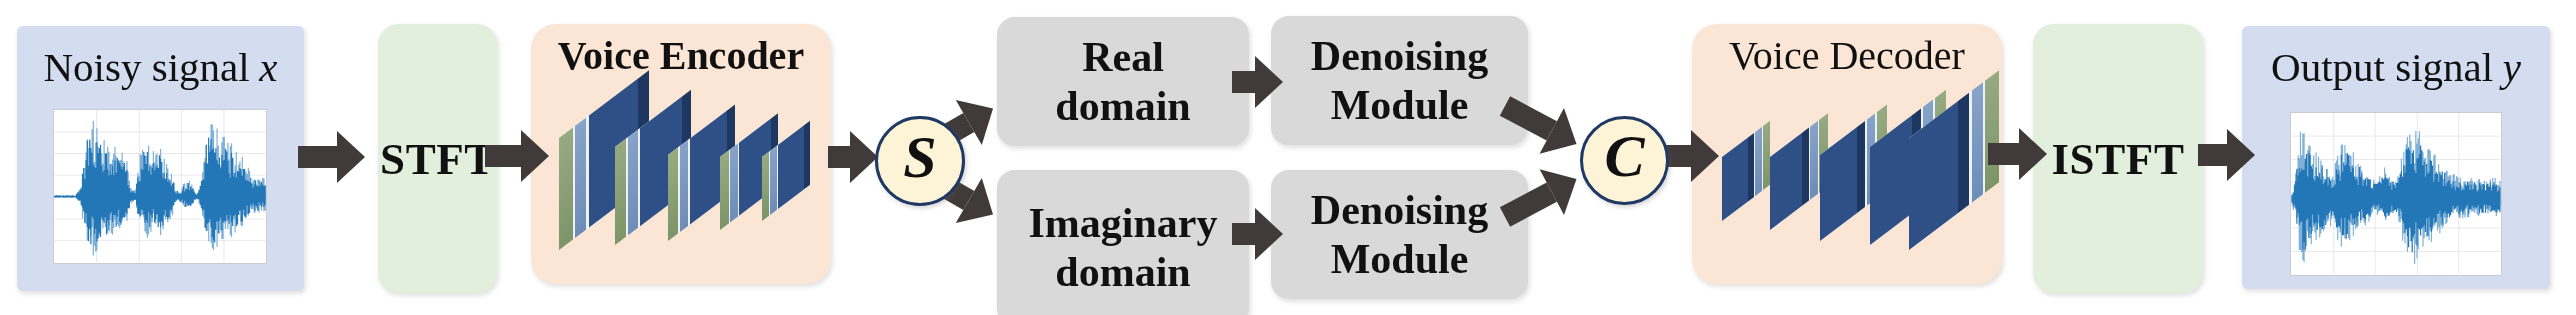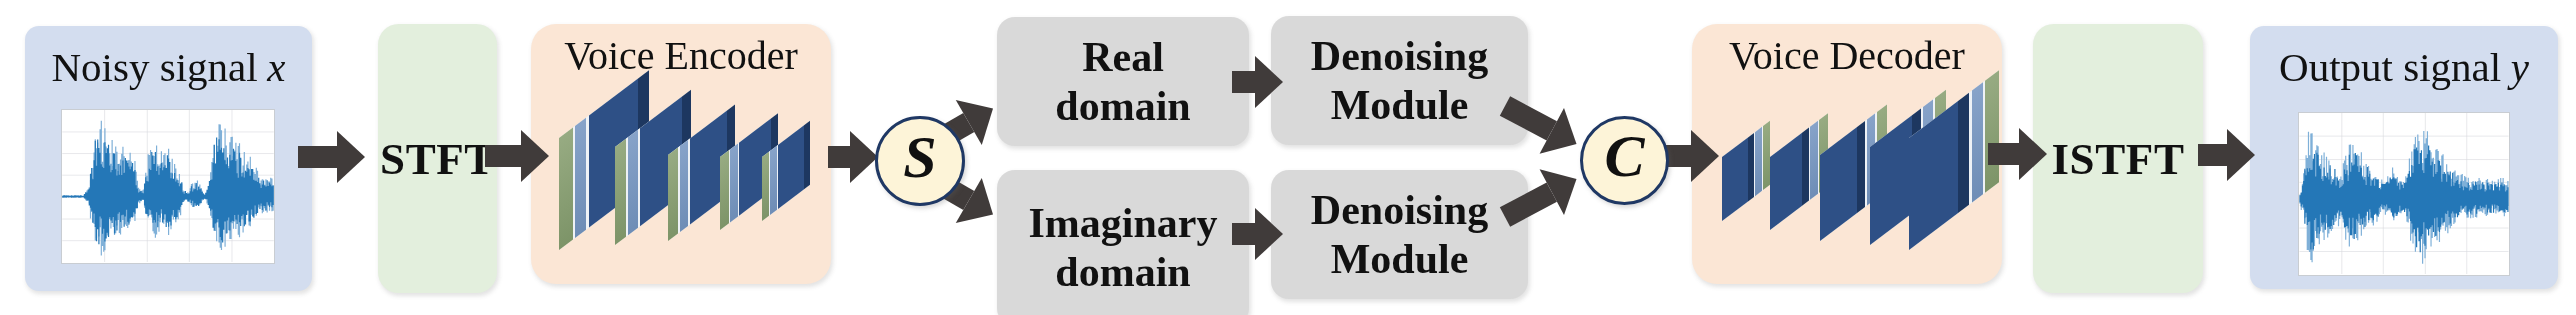--- a/index.html
+++ b/index.html
@@ -1,19 +1,19 @@
 <!DOCTYPE html>
 <html style="font-size:9.6px"><head>
 <meta charset="utf-8">
 <style>
   html,body{margin:0;padding:0;background:#ffffff;}
   .canvas{position:relative;width:2576px;height:316px;background:#ffffff;overflow:hidden;
           font-family:"Liberation Serif","DejaVu Serif",serif;color:#111;}
   .box{position:absolute;z-index:1;box-shadow:1.8px 2.4px 4.2px rgba(100,100,100,0.18);}
-  .blue-box{background:#d3ddef;border-radius:14px;margin-left:8px;}
+  .blue-box{background:#d3ddef;border-radius:6px;}
   .green-box{background:#e3efdd;border-radius:20.5px;display:flex;align-items:center;justify-content:center;}
   .peach-box{background:#fbe6d5;border-radius:25px;}
   .gray-box{background:#d9d9d9;border-radius:18px;display:flex;flex-direction:column;align-items:center;justify-content:center;}
   .signal-title{height:81px;display:flex;align-items:center;justify-content:center;font-size:41px;white-space:pre;}
   .enc-title{height:63px;display:flex;align-items:center;justify-content:center;font-size:40px;}
   .var{font-style:italic;margin-left:9.6px;}
   .op-label{font-weight:bold;font-size:45px;letter-spacing:0.6px;}
   .gray-label{font-weight:bold;font-size:42px;line-height:49px;text-align:center;}
   .circle{position:absolute;z-index:3;width:90px;height:90px;border-radius:50%;background:#fdf4d8;
           border:3.6px solid #1f3864;box-sizing:border-box;display:flex;align-items:center;justify-content:center;
@@ -54,21 +54,21 @@
 
   <div class="box green-box" style="left:378px;top:24px;width:119px;height:269px;">
     <span class="op-label">STFT</span>
   </div>
 
   <div class="arrow" style="left:485px;top:130px;width:64px;">
       <div class="shaft"></div>
       <div class="head"></div>
     </div>
 
-  <div class="box peach-box" style="left:531px;top:23.5px;width:300px;height:260px;">
+  <div class="box peach-box" style="left:531px;top:23.5px;width:300px;height:260px;font-weight:bold;">
     <div class="enc-title">Voice Encoder</div>
     <div style="position:absolute;left:0;top:0;width:100%;height:100%;">
         <div class="slab" style="left: 28px; top: 114px; width: 90px; height: 112px;">
           <div class="st-green" style="width: 15%; height: 100%;"></div>
           <div class="st-pale" style="width: 2.5%; height: 100%;"></div>
           <div class="st-steel" style="width: 13%; height: 100%;"></div>
           <div class="st-pale" style="width: 2.5%; height: 100%;"></div>
           <div class="st-navy" style="width: 67%; height: 100%;"></div>
         </div>
         <div class="slab" style="left: 84px; top: 123px; width: 76px; height: 98px;">

